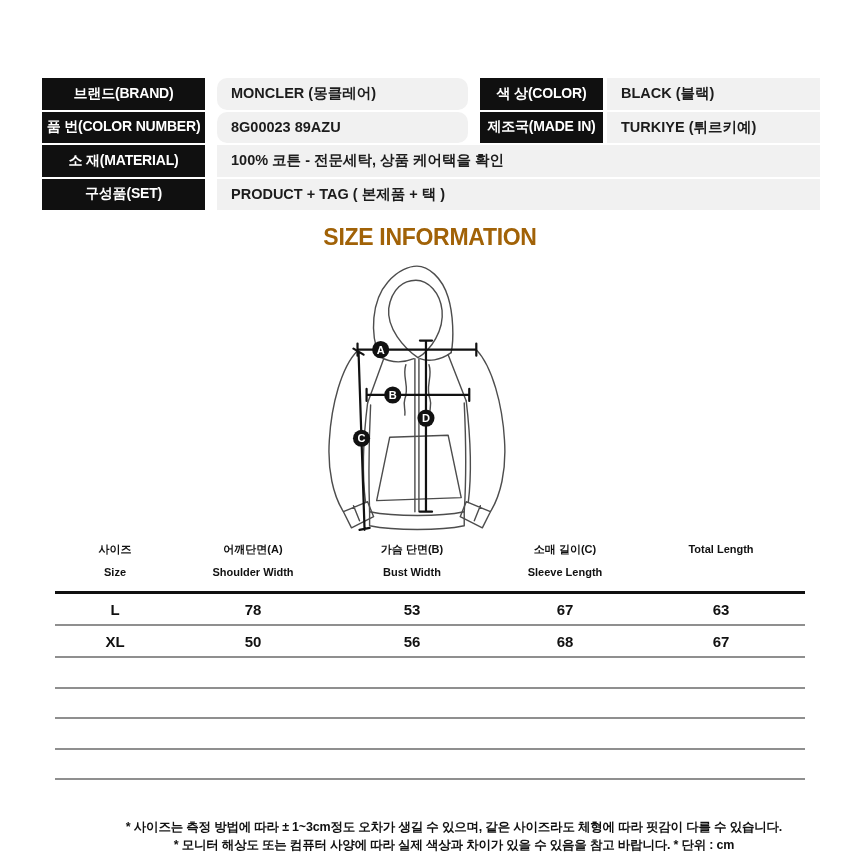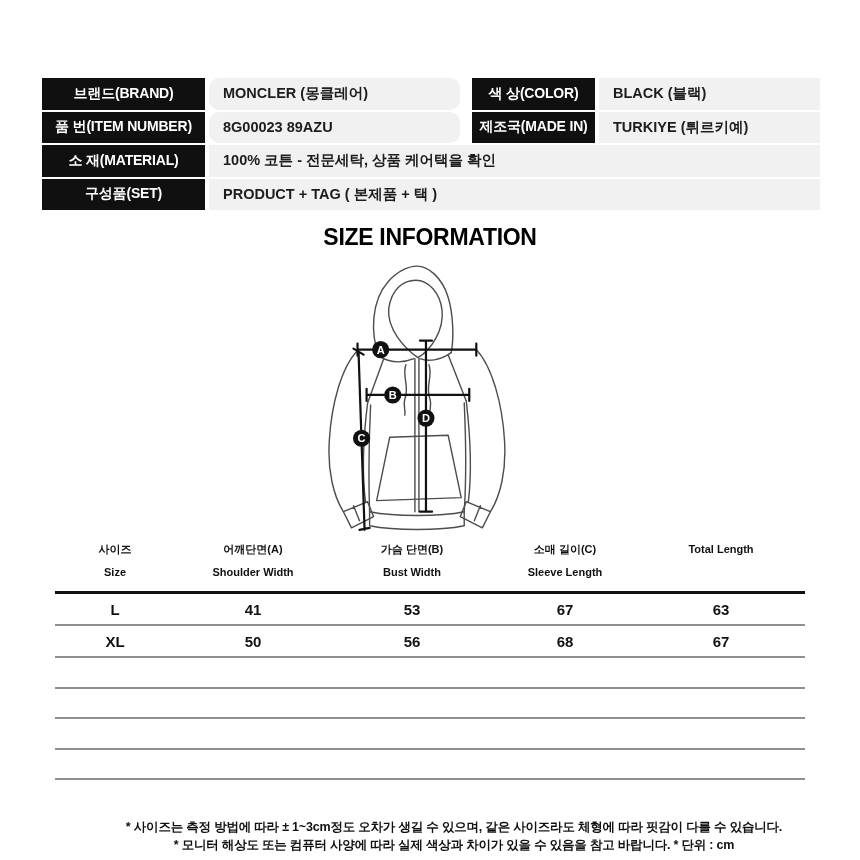--- a/index.html
+++ b/index.html
@@ -12,29 +12,29 @@
 
   
   .info-table { position:absolute; left:42px; top:78px; width:778px;
     display:flex; flex-direction:column; gap:2px; }
   .irow { display:flex; height:31.5px; }
   .cell { display:flex; align-items:center; }
   .ilabel { background:#101010; color:#ffffff; justify-content:center;
     font-weight:bold; font-size:14px; letter-spacing:-0.2px; white-space:nowrap; }
   .ivalue { background:#f1f1f1; color:#1c1c1c; padding-left:14px;
     font-weight:600; font-size:14.5px; white-space:nowrap; }
-  .w-label-l { width:163px; margin-right:4px; }
+  .w-label-l { width:163px; margin-right:12px; }
   .w-val-l   { width:251px;border-radius:10px; }
   .mid-gap   { width:12px; }
   .w-label-r { width:123px; margin-right:4px; }
   .flex1     { flex:1; }
 
   
   .size-title { position:absolute; left:0; right:0; top:224px; text-align:center;
-    font-size:23px; font-weight:bold; letter-spacing:-0.3px; color:#000000; }
+    font-size:23px; font-weight:bold; letter-spacing:-0.3px; color:#a16207; }
 
   
   .hoodie-wrap { position:absolute; left:308px; top:254px; width:244px; height:302px; }
 
   
   .size-table { position:absolute; left:55px; top:538px; width:750px; }
   .sthead { display:flex; border-bottom:3px solid #101010; padding-bottom:7px; }
   .sth { text-align:center; font-weight:bold; font-size:11px; line-height:23px; color:#111; }
   .strow { display:flex; height:32px; align-items:center;
     border-bottom:2px solid #8f8f8f; }
@@ -55,21 +55,21 @@
 
   <div class="info-table">
     <div class="irow">
       <div class="cell ilabel w-label-l">브랜드(BRAND)</div>
       <div class="cell ivalue w-val-l">MONCLER (몽클레어)</div>
       <div class="mid-gap"></div>
       <div class="cell ilabel w-label-r">색 상(COLOR)</div>
       <div class="cell ivalue flex1">BLACK (블랙)</div>
     </div>
     <div class="irow">
-      <div class="cell ilabel w-label-l">품 번(ITEM NUMBER)</div>
+      <div class="cell ilabel w-label-l">품 번(COLOR NUMBER)</div>
       <div class="cell ivalue w-val-l">8G00023 89AZU</div>
       <div class="mid-gap"></div>
       <div class="cell ilabel w-label-r">제조국(MADE IN)</div>
       <div class="cell ivalue flex1">TURKIYE (튀르키예)</div>
     </div>
     <div class="irow">
       <div class="cell ilabel w-label-l">소 재(MATERIAL)</div>
       <div class="cell ivalue flex1">100% 코튼 - 전문세탁, 상품 케어택을 확인</div>
     </div>
     <div class="irow">
@@ -149,21 +149,21 @@
         <div>소매 길이(C)</div>
         <div>Sleeve Length</div>
       </div>
       <div class="sth c4">
         <div>Total Length</div>
       </div>
     </div>
 
     <div class="strow">
       <div class="std c0">L</div>
-      <div class="std c1">41</div>
+      <div class="std c1">78</div>
       <div class="std c2">53</div>
       <div class="std c3">67</div>
       <div class="std c4">63</div>
     </div>
     <div class="strow">
       <div class="std c0">XL</div>
       <div class="std c1">50</div>
       <div class="std c2">56</div>
       <div class="std c3">68</div>
       <div class="std c4">67</div>

